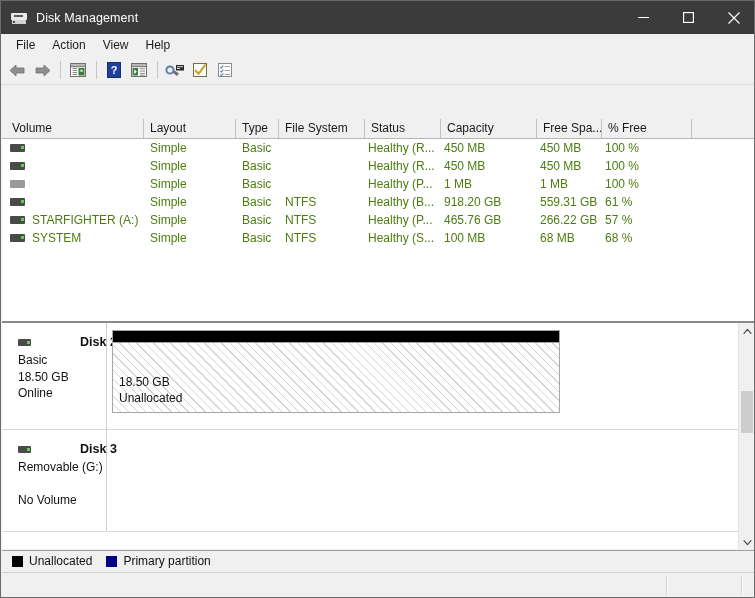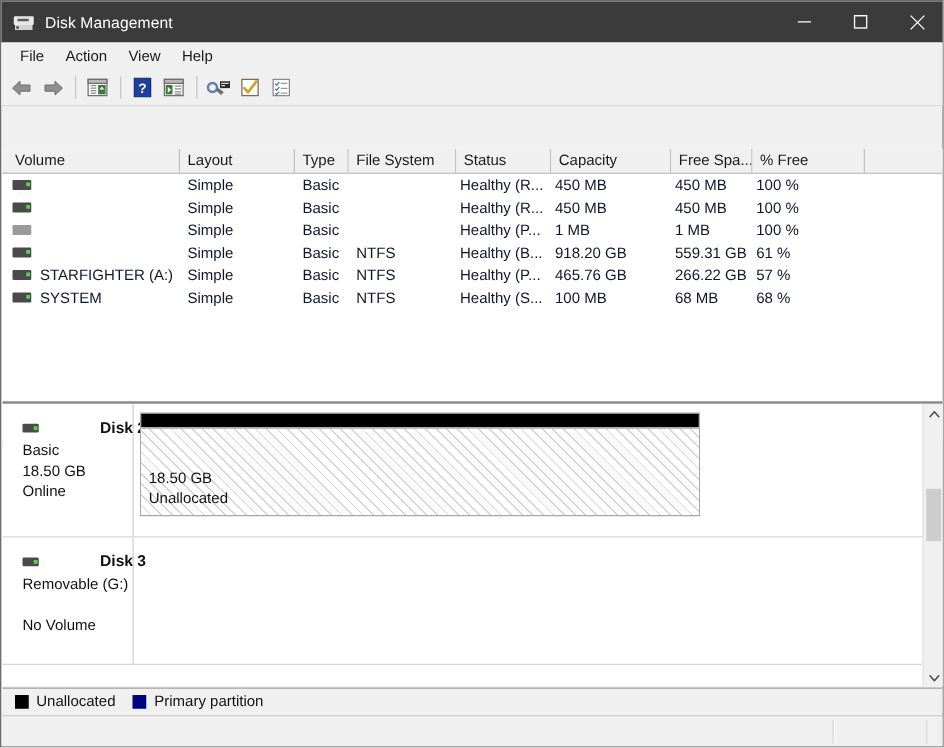--- a/index.html
+++ b/index.html
@@ -167,21 +167,21 @@
     height: 18px;
   }
   .vr-cell {
     position: absolute;
     top: 0;
     height: 18px;
     line-height: 18px;
     font-size: 12px;
     white-space: nowrap;
     overflow: hidden;
-    color: #0f172a;
+    color: #4d7c0f;
   }
   .vol-icon {
     position: absolute;
     left: 8px; top: 5px;
     width: 15px; height: 8px;
   }
   .vol-icon .vi-body {
     position: absolute;
     left: 0; top: 0;
     width: 15px; height: 8px;

